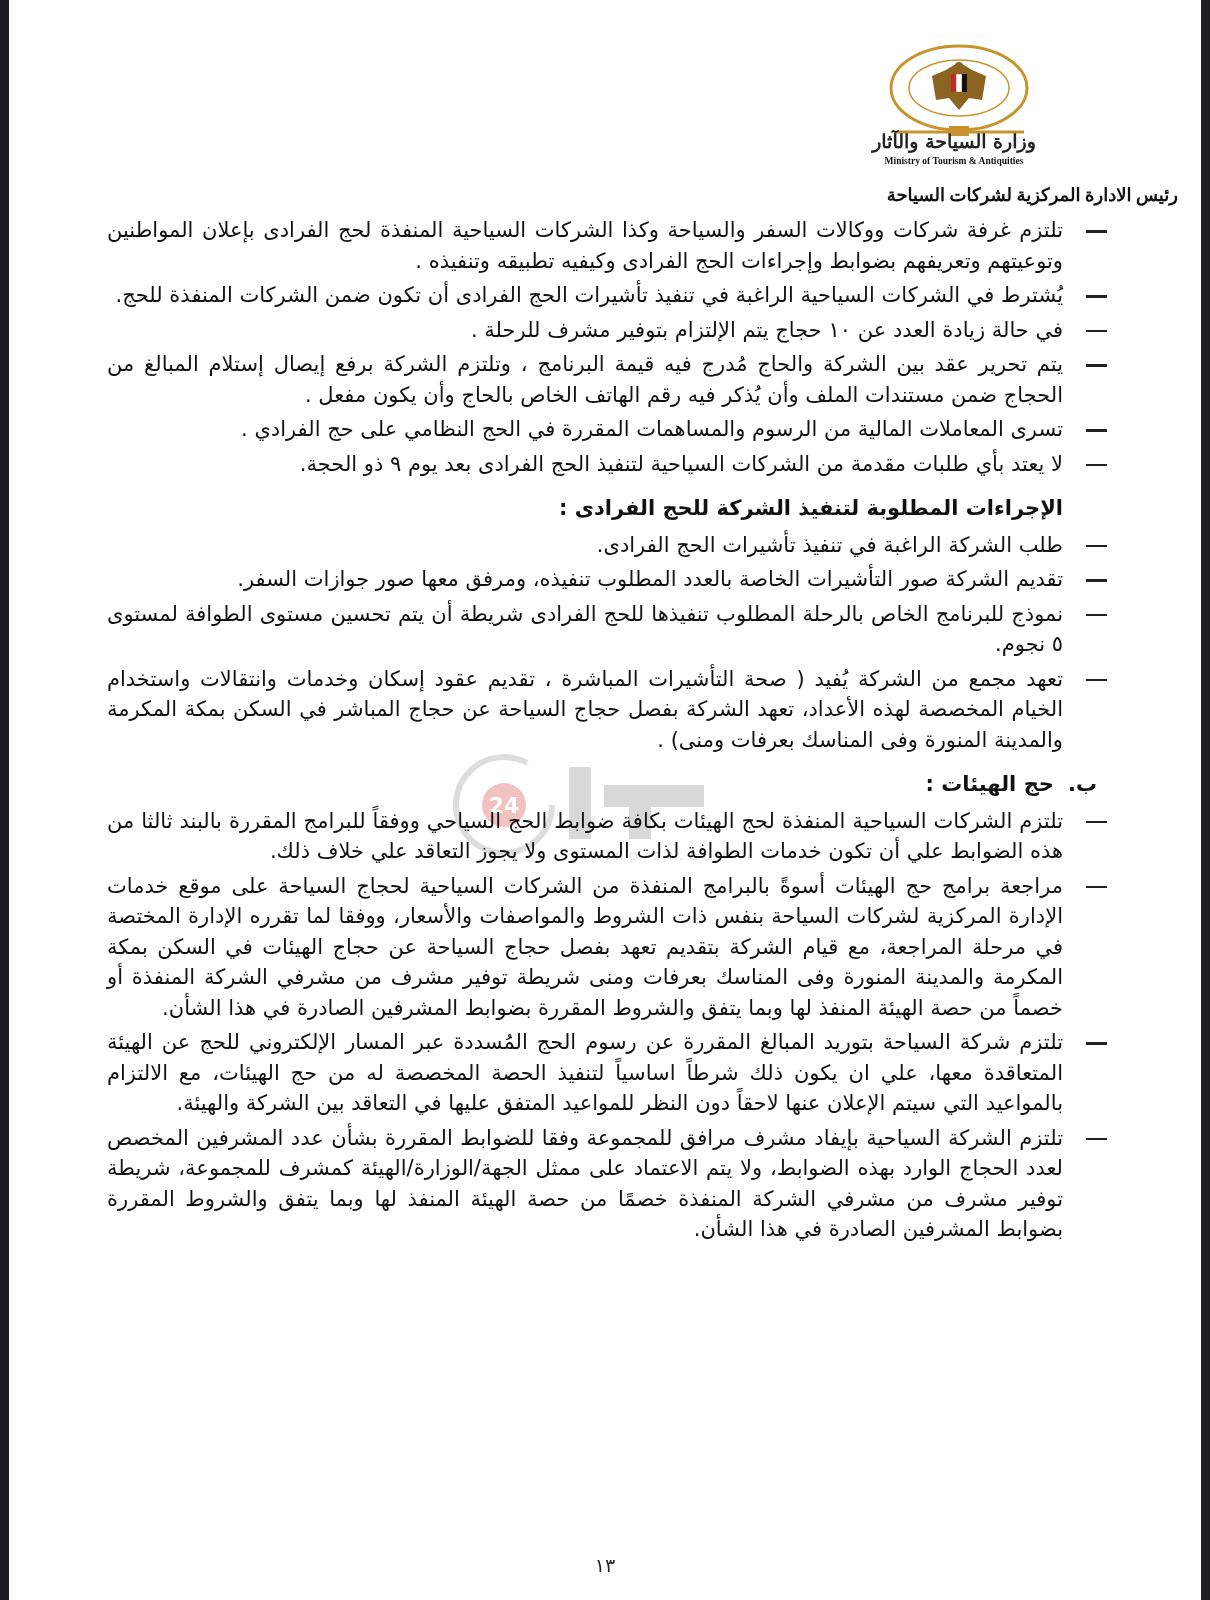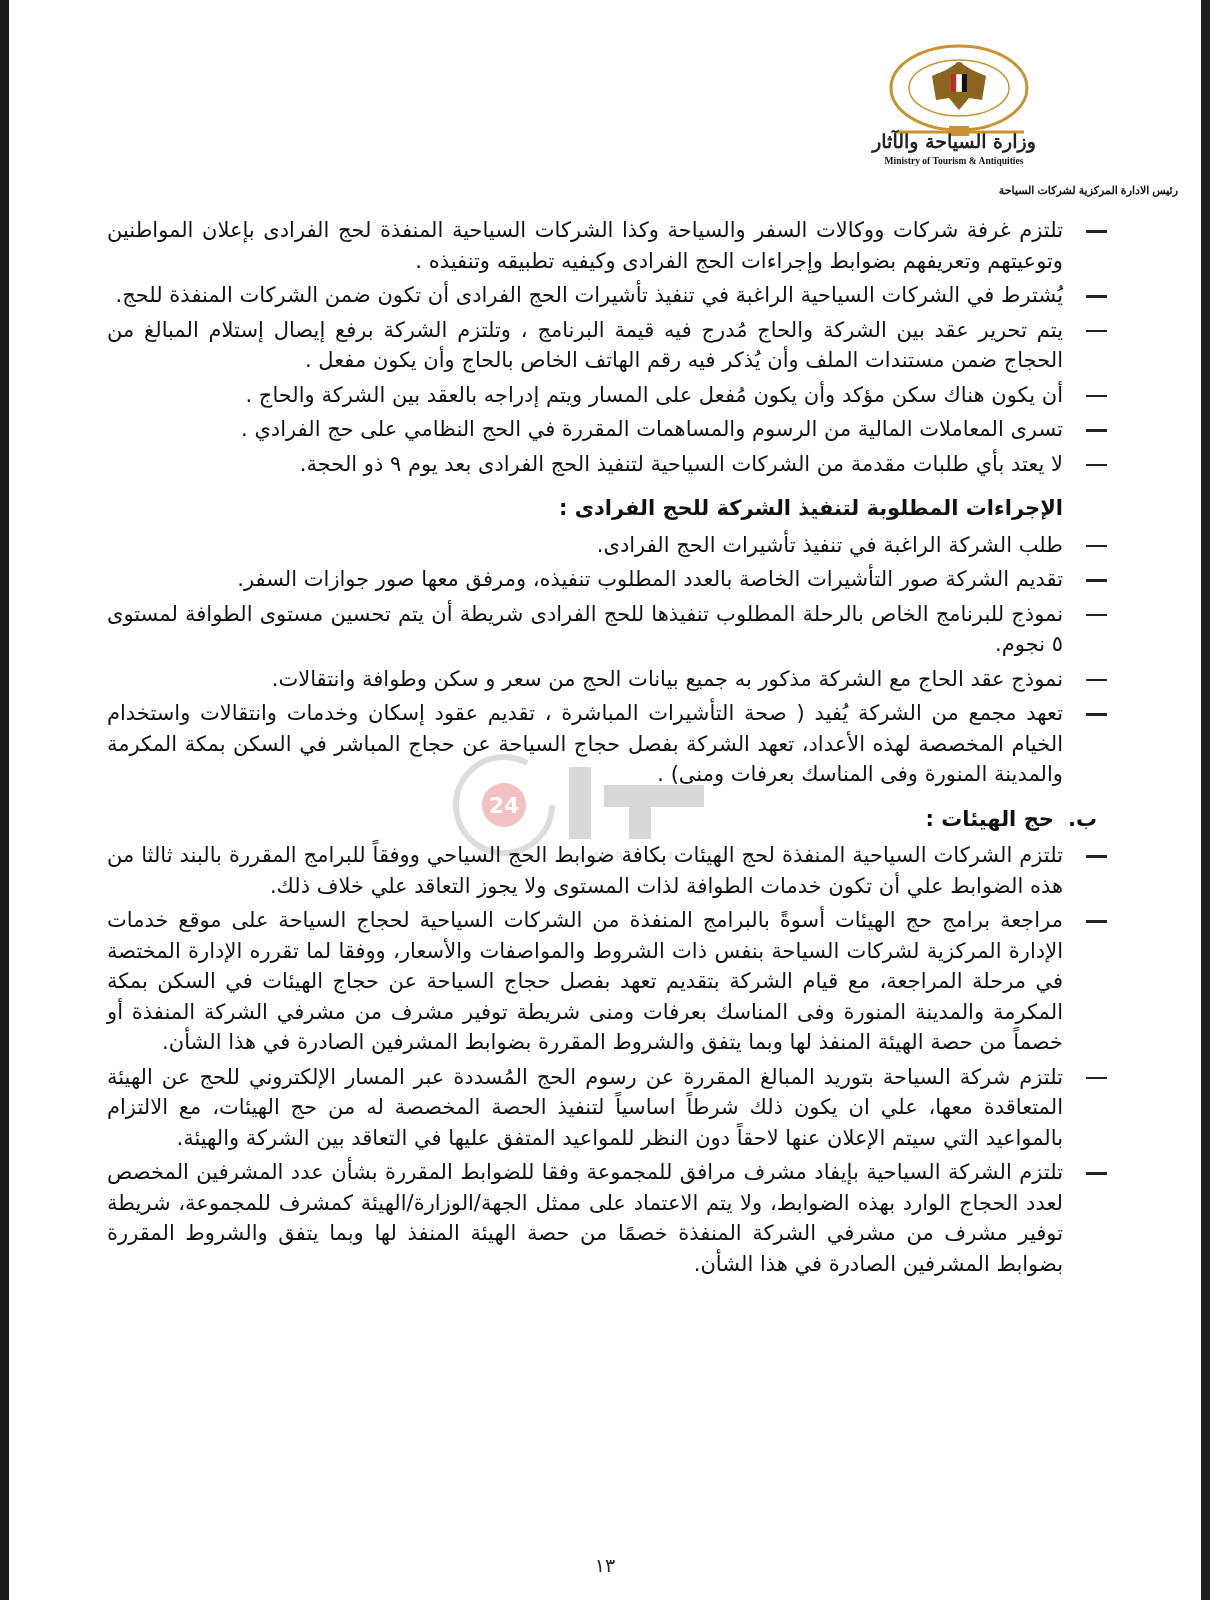--- a/index.html
+++ b/index.html
@@ -16,21 +16,21 @@
   .edge-right { position:absolute; left:1201px; top:0; width:9px; height:1600px; background:#1f1f21; }
 
   
   .logo-wrap { position:absolute; left:845px; top:30px; width:200px; height:150px; }
   .seal { position:absolute; left:30px; top:10px; width:150px; height:100px; }
   .logo-ar { position:absolute; left:0; top:100px; width:200px; text-align:center; direction:rtl;
     font-family:"DejaVu Serif", serif; font-weight:bold; font-size:19px; color:#222; letter-spacing:-1px; }
   .logo-en { position:absolute; left:0; top:126px; width:200px; text-align:center;
     font-family:"Liberation Serif", serif; font-weight:bold; font-size:9.5px; color:#111; }
   .dept { position:absolute; right:23px; top:184px; direction:rtl;
-    font-family:Liberation Sans, sans-serif; font-weight:bold; font-size:11px; color:#111; }
+    font-family:Liberation Serif, serif; font-weight:bold; font-size:18px; color:#111; }
 
   
   .content {
     position:absolute; left:98px; top:215px; width:1000px; direction:rtl;
     font-family:"DejaVu Sans", sans-serif; font-size:21px; color:#111; line-height:30.5px;
   }
   .item { position:relative; padding-right:44px; text-align:justify; text-align-last:right; margin-bottom:4px; }
   .dash { position:absolute; right:0; top:15px; width:21px; height:2.5px; background:#222; }
   .heading { font-weight:bold; padding-right:44px; margin:14px 0 6px 0; }
   .sub-heading { font-weight:bold; padding-right:10px; margin:14px 0 6px 0; }
@@ -83,25 +83,28 @@
     <div class="item">
       <span class="dash"></span>
       <span>تلتزم غرفة شركات ووكالات السفر والسياحة وكذا الشركات السياحية المنفذة لحج الفرادى بإعلان المواطنين وتوعيتهم وتعريفهم بضوابط وإجراءات الحج الفرادى وكيفيه تطبيقه وتنفيذه .</span>
     </div>
     <div class="item">
       <span class="dash"></span>
       <span>يُشترط في الشركات السياحية الراغبة في تنفيذ تأشيرات الحج الفرادى أن تكون ضمن الشركات المنفذة للحج.</span>
     </div>
     <div class="item">
       <span class="dash"></span>
+      <span>في حالة زيادة العدد عن ١٠ حجاج يتم الإلتزام بتوفير مشرف للرحلة .</span>
+    </div>
+    <div class="item">
+      <span class="dash"></span>
       <span>يتم تحرير عقد بين الشركة والحاج مُدرج فيه قيمة البرنامج ، وتلتزم الشركة برفع إيصال إستلام المبالغ من الحجاج ضمن مستندات الملف وأن يُذكر فيه رقم الهاتف الخاص بالحاج وأن يكون مفعل .</span>
     </div>
     <div class="item">
       <span class="dash"></span>
-      <span>أن يكون هناك سكن مؤكد وأن يكون مُفعل على المسار ويتم إدراجه بالعقد بين الشركة والحاج .</span>
     </div>
     <div class="item">
       <span class="dash"></span>
     </div>
     <div class="item">
       <span class="dash"></span>
       <span>تسرى المعاملات المالية من الرسوم والمساهمات المقررة في الحج النظامي على حج الفرادي .</span>
     </div>
     <div class="item">
       <span class="dash"></span>
@@ -117,21 +120,20 @@
     <div class="item">
       <span class="dash"></span>
       <span>تقديم الشركة صور التأشيرات الخاصة بالعدد المطلوب تنفيذه، ومرفق معها صور جوازات السفر.</span>
     </div>
     <div class="item">
       <span class="dash"></span>
       <span>نموذج للبرنامج الخاص بالرحلة المطلوب تنفيذها للحج الفرادى شريطة أن يتم تحسين مستوى الطوافة لمستوى ٥ نجوم.</span>
     </div>
     <div class="item">
       <span class="dash"></span>
-      <span>نموذج عقد الحاج مع الشركة مذكور به جميع بيانات الحج من سعر و سكن وطوافة وانتقالات.</span>
     </div>
     <div class="item">
       <span class="dash"></span>
       <span>تعهد مجمع من الشركة يُفيد ( صحة التأشيرات المباشرة ، تقديم عقود إسكان وخدمات وانتقالات واستخدام الخيام المخصصة لهذه الأعداد، تعهد الشركة بفصل حجاج السياحة عن حجاج المباشر في السكن بمكة المكرمة والمدينة المنورة وفى المناسك بعرفات ومنى) .</span>
     </div>
 
     <div class="sub-heading">
       <span class="letter">ب.</span><span>حج الهيئات :</span>
     </div>
 

